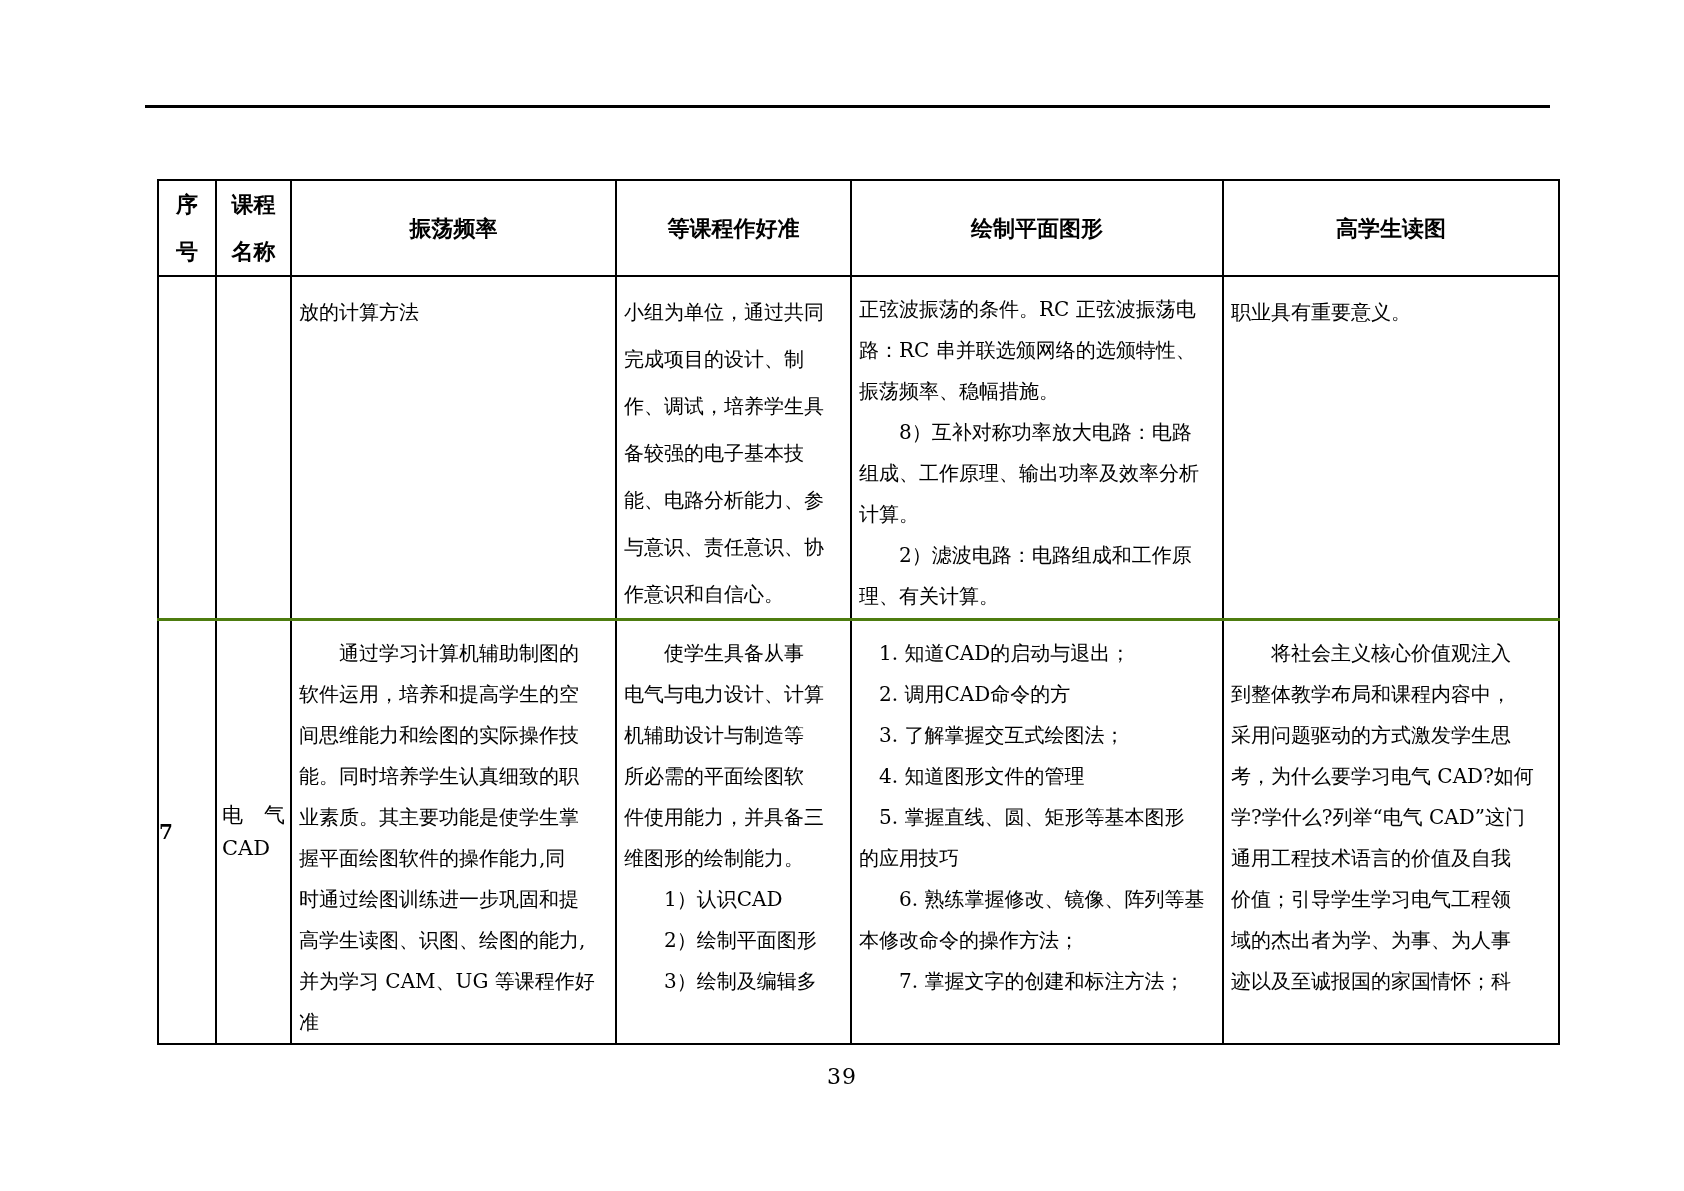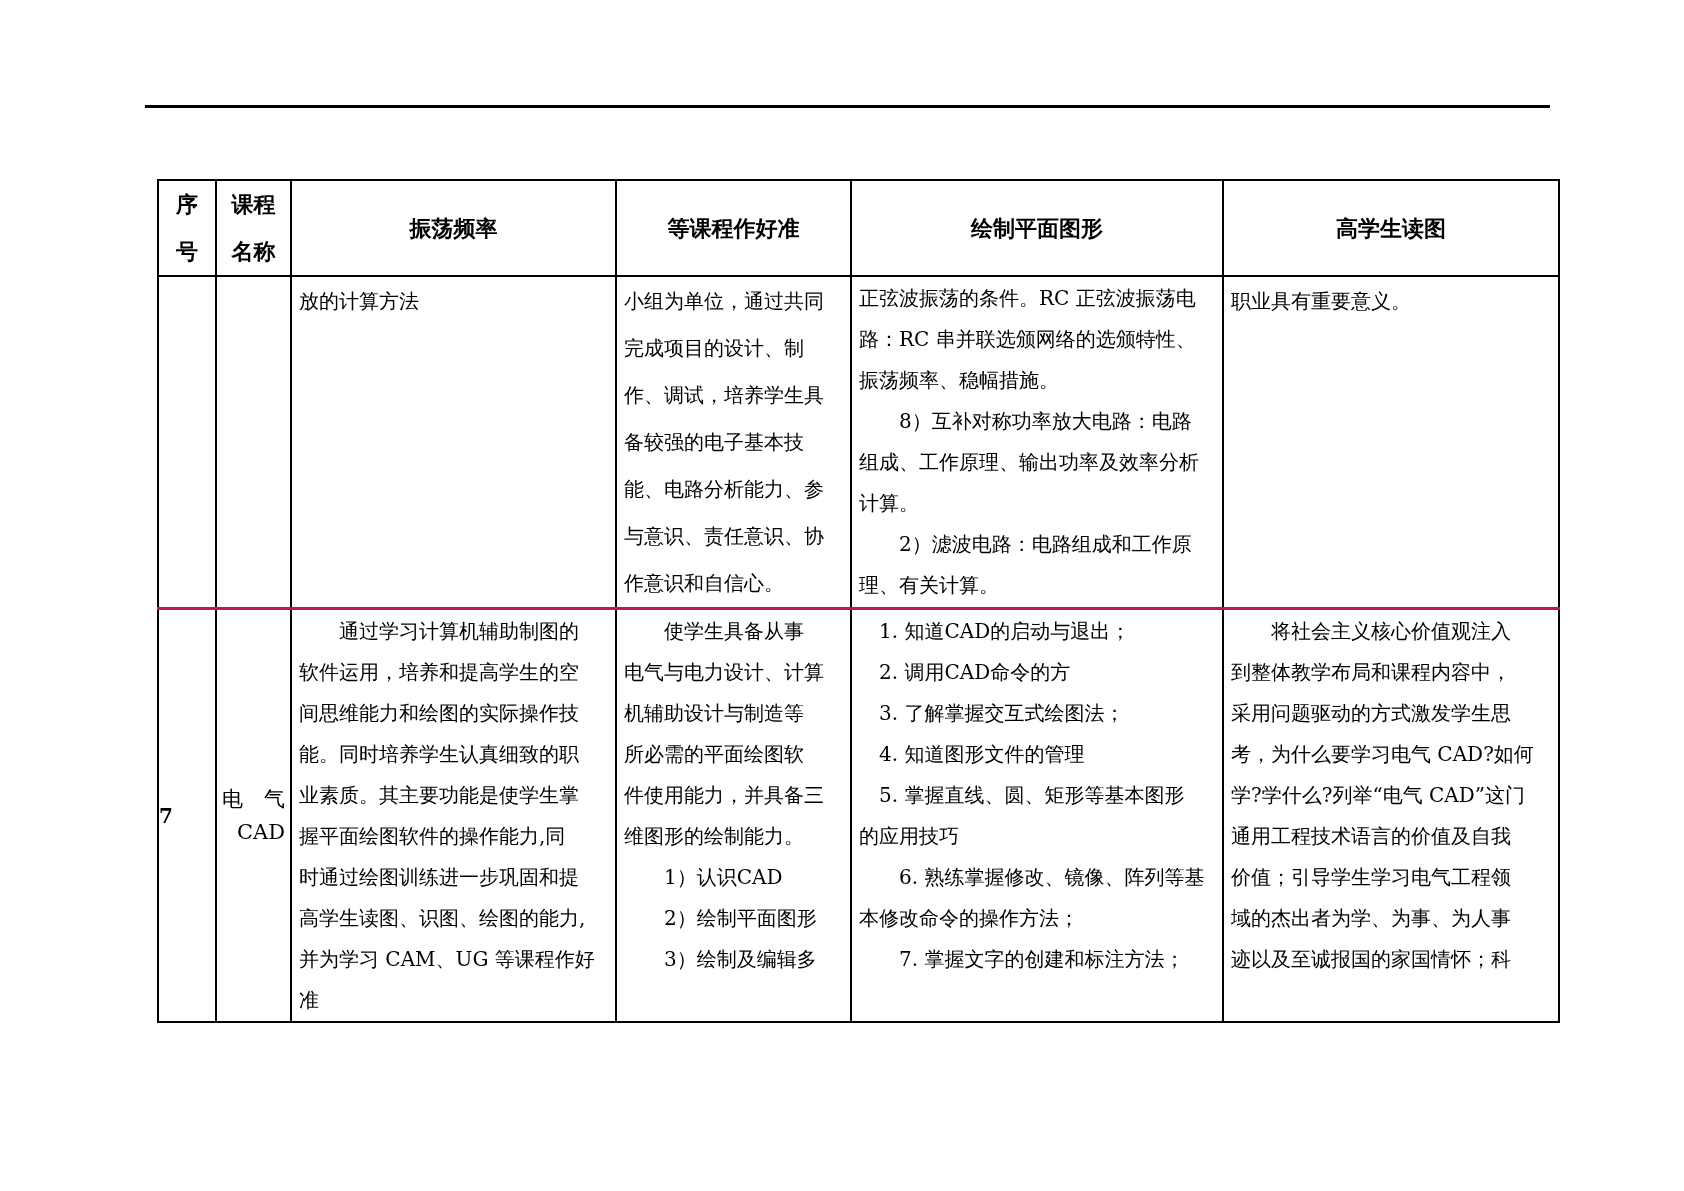--- a/index.html
+++ b/index.html
@@ -32,54 +32,53 @@
   .course-table col.c6{width:336px;}
   .course-table th,.course-table td{
     border:2px solid #000;
     box-sizing:border-box;
     vertical-align:top;
     overflow:hidden;
   }
   .course-table tr.header-row{height:94px;}
   .course-table tr.row-1{height:329px;}
   .course-table tr.row-2{height:368px;}
-  .course-table tr.row-2 td{border-top:3px solid #be185d;}
+  .course-table tr.row-2 td{border-top:3px solid #4d7c0f;}
   .course-table th{
     font-family:"Liberation Sans","DejaVu Sans",sans-serif;
     font-weight:700;
     font-size:22px;
     line-height:47px;
     text-align:center;
     vertical-align:middle;
     white-space:pre-line;
     padding:0;
   }
   .cell{
     white-space:pre-line;
     font-size:20px;
     text-align:left;
   }
-  td.txt{padding:1px 7px 0 7px;}
+  td.txt{padding:12px 7px 0 7px;}
   .lh47{line-height:47px;}
   .lh41{line-height:41px;}
   td.c-seq{
     text-align:center;
     vertical-align:middle;
     font-weight:700;
     font-size:22px;
     padding:0;
   }
   td.c-name{
     vertical-align:middle;
     padding:0 5px;
   }
   td.c-name .cell{
     font-size:21px;
     line-height:33px;
-    text-align:right;
   }
   .page-number{
     position:absolute;
     left:0;top:1064px;
     width:100%;
     text-align:center;
     font-size:22px;
     letter-spacing:1px;
   }
 </style>
@@ -194,14 +193,15 @@
 学?学什么?列举“电气 CAD”这门
 通用工程技术语言的价值及自我
 价值；引导学生学习电气工程领
 域的杰出者为学、为事、为人事
 迹以及至诚报国的家国情怀；科</div>
         </td>
       </tr>
     </tbody>
   </table>
 
+  <div class="page-number">39</div>
 
 </div>
 
 </body></html>

